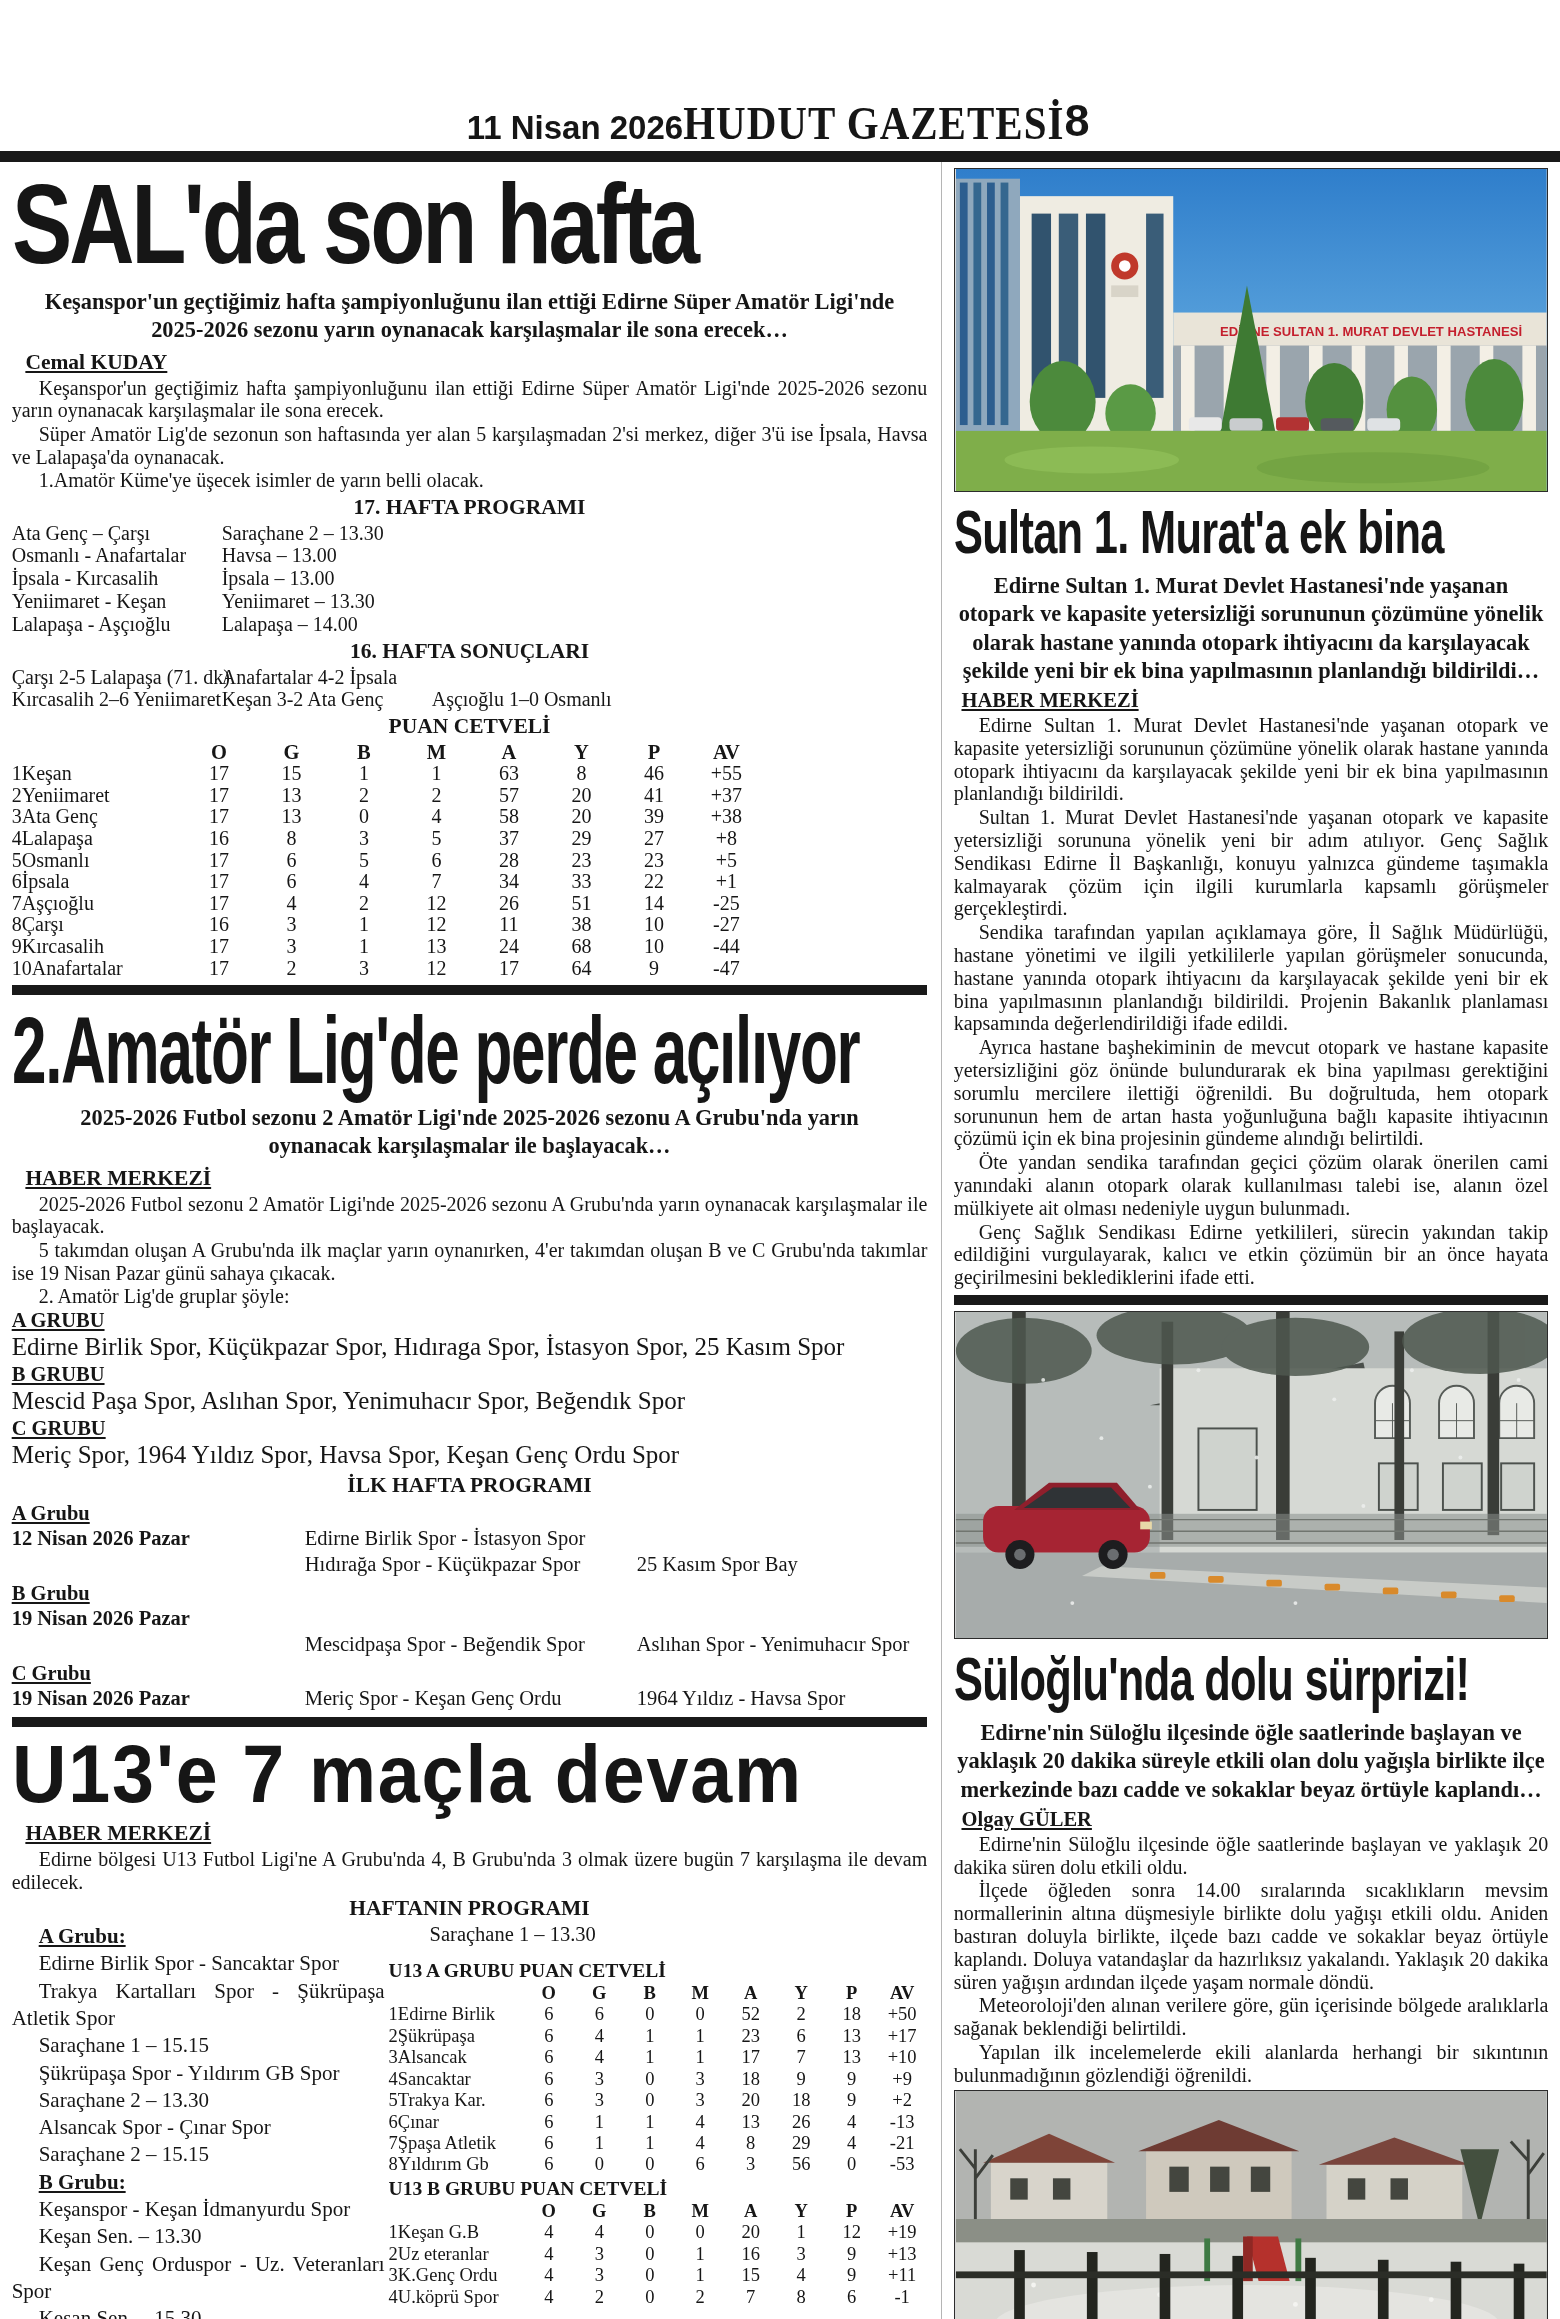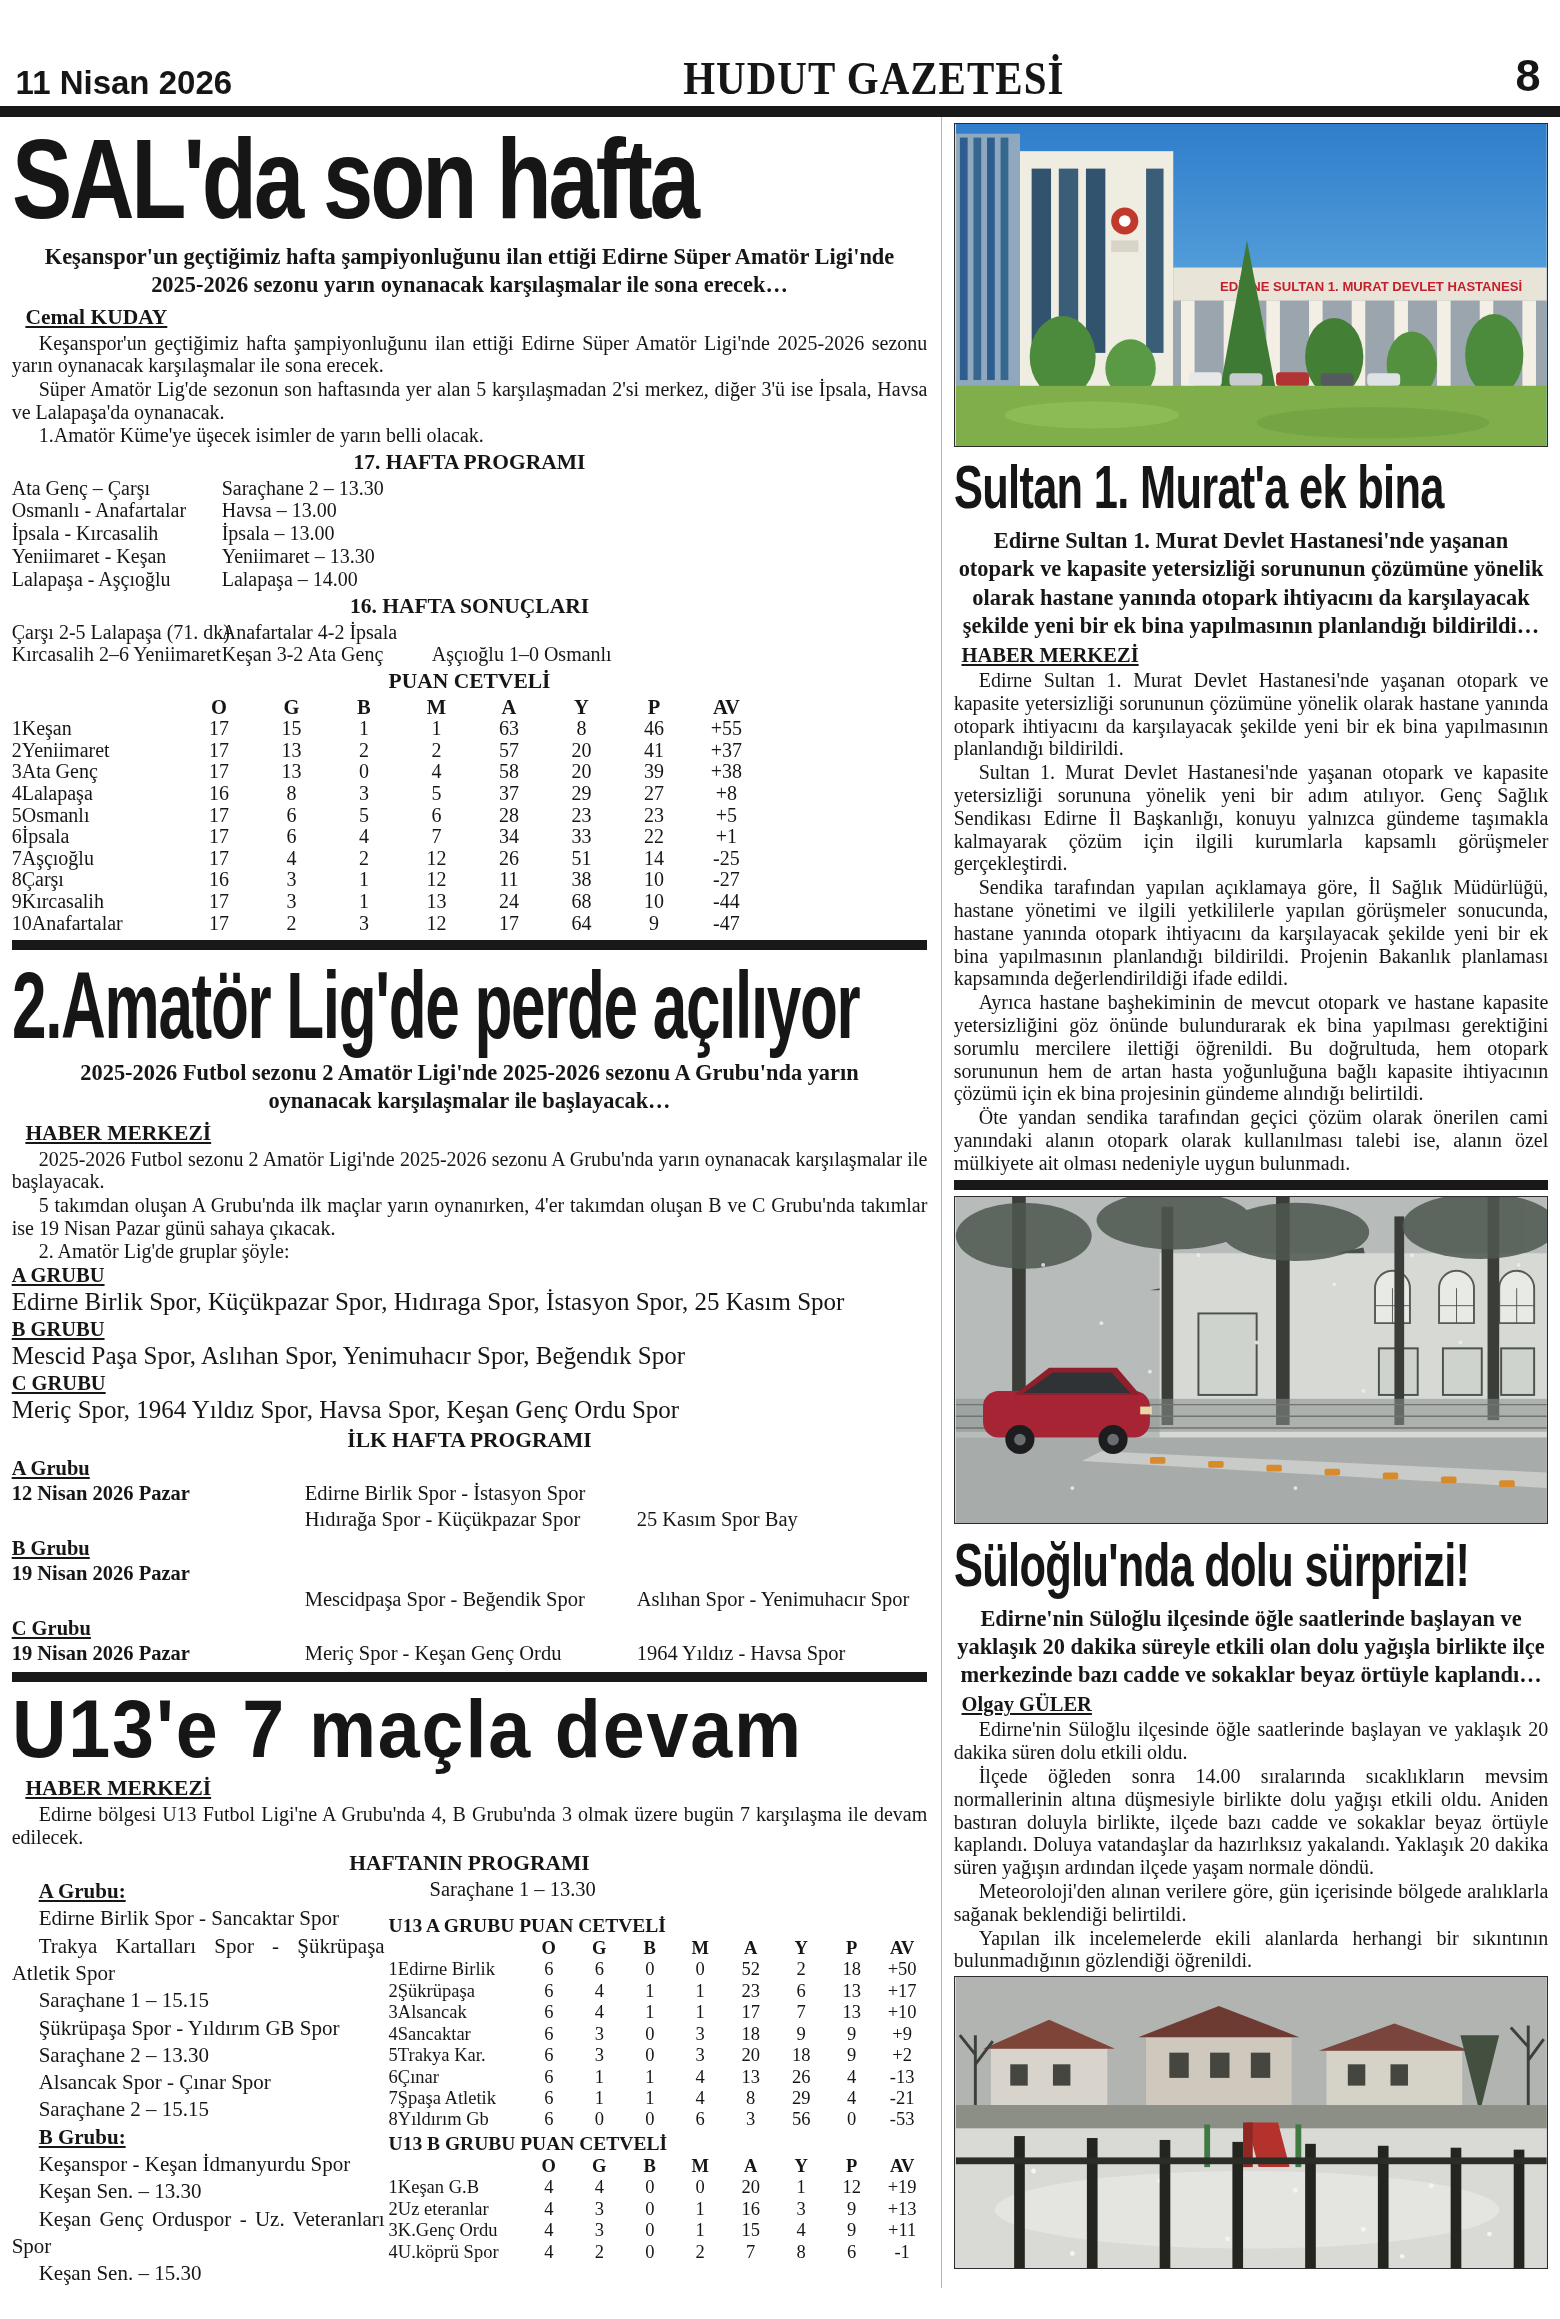--- a/index.html
+++ b/index.html
@@ -4,22 +4,22 @@
 <style>
   * { box-sizing: border-box; }
   html,body { margin:0; padding:0; }
   body {
     width:1560px; background:#ffffff; color:#161616;
     font-family:"Liberation Serif", serif;
   }
   .paper { width:1560px; height:2319px; overflow:hidden; position:relative; background:#fff; }
 
   
-  header { display:flex; align-items:flex-end; justify-content:space-between;
-           height:106px; padding:13.7px 19.5px 3.9px 15.6px; }
+  header { display:flex; align-items:flex-end; justify-content:center;
+           height:151px; padding:13.7px 19.5px 3.9px 15.6px; }
   .hdr-date { font-family:"Liberation Sans", sans-serif; font-weight:700; font-size:33px; }
   .hdr-mast { font-family:"Liberation Serif", serif; font-weight:700; font-size:41px;
               letter-spacing:1px; transform:scaleY(1.12); }
   .hdr-page { font-family:"Liberation Sans", sans-serif; font-weight:700; font-size:45px; }
   .rule-top { height:10.7px; background:#191919; }
 
   
   .cols { display:flex; }
   .col-left  { width:941px; padding:3.9px 13.7px 0 11.7px; }
   .col-right { width:619px; padding:5.9px 11.7px 0 11.7px; border-left:1px solid #b5b5b5; }
@@ -639,20 +639,21 @@
       <div class="h-right">Sultan 1. Murat'a ek bina</div>
       <div class="lede-r">Edirne Sultan 1. Murat Devlet Hastanesi'nde yaşanan otopark ve kapasite yetersizliği sorununun çözümüne yönelik olarak hastane yanında otopark ihtiyacını da karşılayacak şekilde yeni bir ek bina yapılmasının planlandığı bildirildi…</div>
       <div class="byline-r">HABER MERKEZİ</div>
       <div>
 
       <p class="body-r">Edirne Sultan 1. Murat Devlet Hastanesi'nde yaşanan otopark ve kapasite yetersizliği sorununun çözümüne yönelik olarak hastane yanında otopark ihtiyacını da karşılayacak şekilde yeni bir ek bina yapılmasının planlandığı bildirildi.</p>
           <p class="body-r">Sultan 1. Murat Devlet Hastanesi'nde yaşanan otopark ve kapasite yetersizliği sorununa yönelik yeni bir adım atılıyor. Genç Sağlık Sendikası Edirne İl Başkanlığı, konuyu yalnızca gündeme taşımakla kalmayarak çözüm için ilgili kurumlarla kapsamlı görüşmeler gerçekleştirdi.</p>
           <p class="body-r">Sendika tarafından yapılan açıklamaya göre, İl Sağlık Müdürlüğü, hastane yönetimi ve ilgili yetkililerle yapılan görüşmeler sonucunda, hastane yanında otopark ihtiyacını da karşılayacak şekilde yeni bir ek bina yapılmasının planlandığı bildirildi. Projenin Bakanlık planlaması kapsamında değerlendirildiği ifade edildi.</p>
           <p class="body-r">Ayrıca hastane başhekiminin de mevcut otopark ve hastane kapasite yetersizliğini göz önünde bulundurarak ek bina yapılması gerektiğini sorumlu mercilere ilettiği öğrenildi. Bu doğrultuda, hem otopark sorununun hem de artan hasta yoğunluğuna bağlı kapasite ihtiyacının çözümü için ek bina projesinin gündeme alındığı belirtildi.</p>
           <p class="body-r">Öte yandan sendika tarafından geçici çözüm olarak önerilen cami yanındaki alanın otopark olarak kullanılması talebi ise, alanın özel mülkiyete ait olması nedeniyle uygun bulunmadı.</p>
+          <p class="body-r">Genç Sağlık Sendikası Edirne yetkilileri, sürecin yakından takip edildiğini vurgulayarak, kalıcı ve etkin çözümün bir an önce hayata geçirilmesini beklediklerini ifade etti.</p>
         </div>
 
       <div class="rule"></div>
 
       <svg class="photo" width="594" height="328" viewBox="0 0 609 336">
         <rect width="609" height="336" fill="#b7bcba"></rect>
         <polygon points="200,96 420,52 430,96" fill="#4a4f4b"></polygon>
         <rect x="210" y="58" width="399" height="190" fill="#d6d9d4"></rect>
         <g stroke="#565b57" stroke-width="2" fill="#e8eae6">
           <path d="M432 130 v-36 a18 18 0 0 1 36 0 v36 z"></path>

